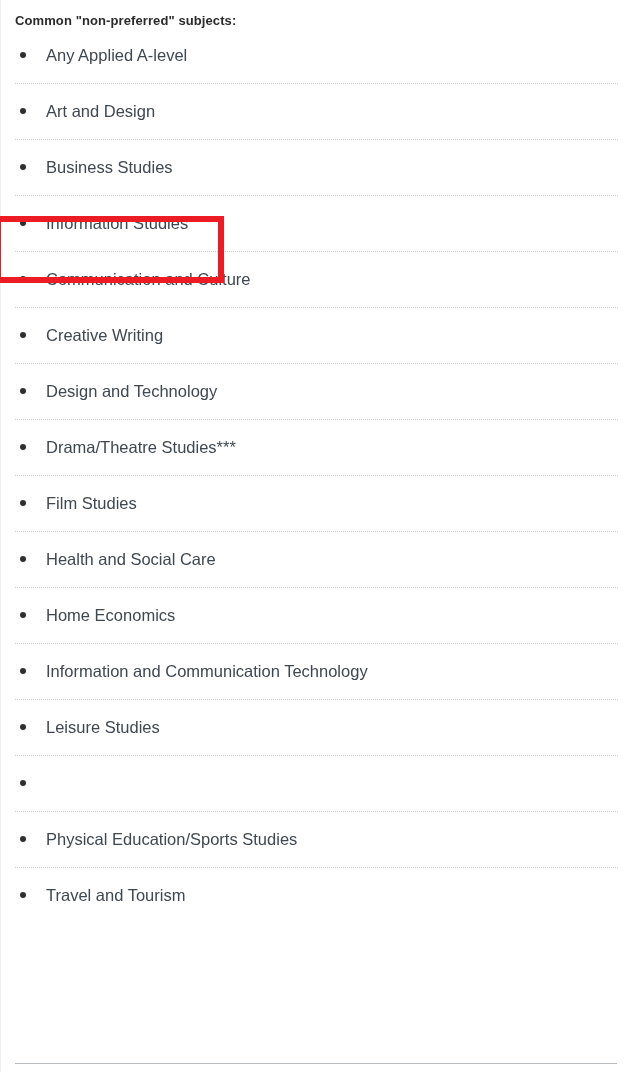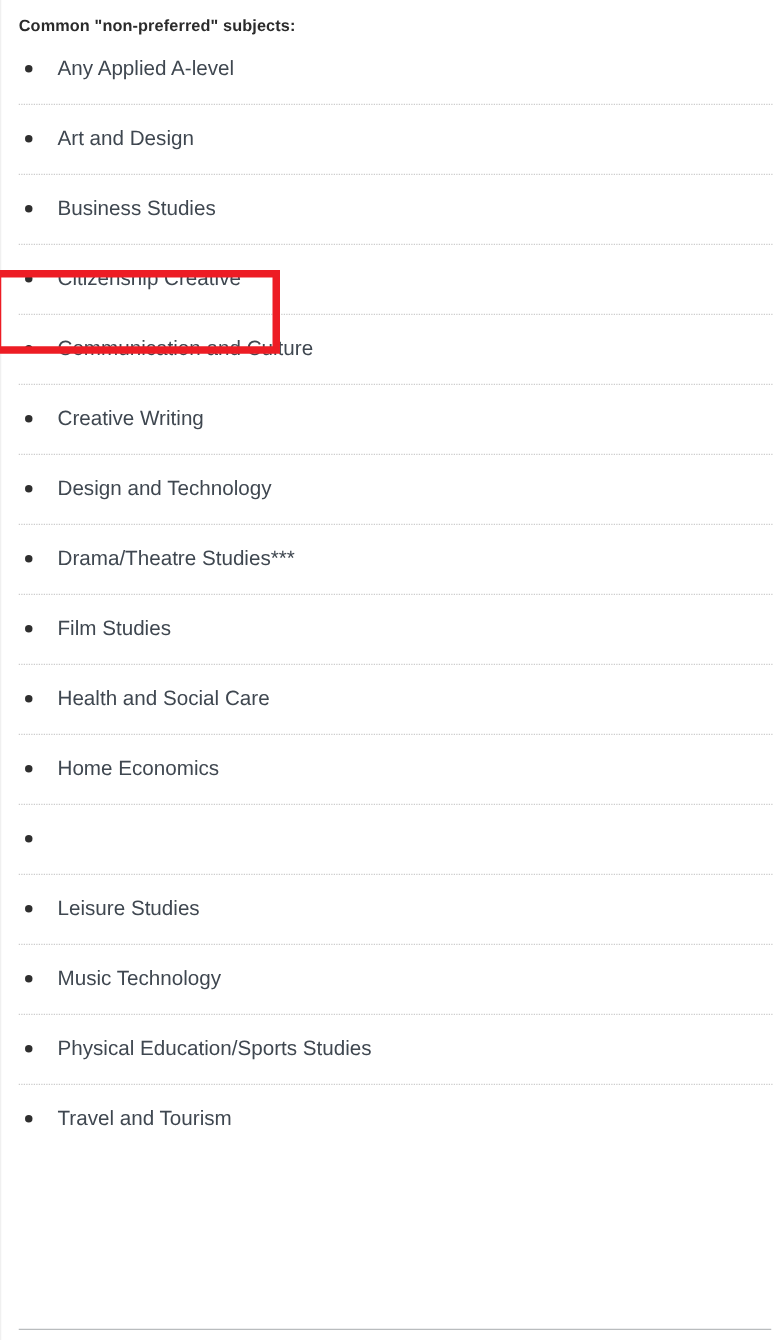--- a/index.html
+++ b/index.html
@@ -133,21 +133,21 @@
       <span class="item-label">Art and Design</span>
     </li>
 
     <li class="list-item">
       <span class="bullet"></span>
       <span class="item-label">Business Studies</span>
     </li>
 
     <li class="list-item">
       <span class="bullet"></span>
-      <span class="item-label">Citizenship Creative</span>
+      <span class="item-label">Information Studies</span>
     </li>
 
     <li class="list-item">
       <span class="bullet"></span>
       <span class="item-label">Communication and Culture</span>
     </li>
 
     <li class="list-item">
       <span class="bullet"></span>
       <span class="item-label">Creative Writing</span>
@@ -173,31 +173,31 @@
       <span class="item-label">Health and Social Care</span>
     </li>
 
     <li class="list-item">
       <span class="bullet"></span>
       <span class="item-label">Home Economics</span>
     </li>
 
     <li class="list-item">
       <span class="bullet"></span>
+      <span class="item-label">Information and Communication Technology</span>
     </li>
 
     <li class="list-item">
       <span class="bullet"></span>
       <span class="item-label">Leisure Studies</span>
     </li>
 
 
     <li class="list-item">
       <span class="bullet"></span>
-      <span class="item-label">Music Technology</span>
     </li>
 
     <li class="list-item">
       <span class="bullet"></span>
       <span class="item-label">Physical Education/Sports Studies</span>
     </li>
 
     <li class="list-item">
       <span class="bullet"></span>
       <span class="item-label">Travel and Tourism</span>

